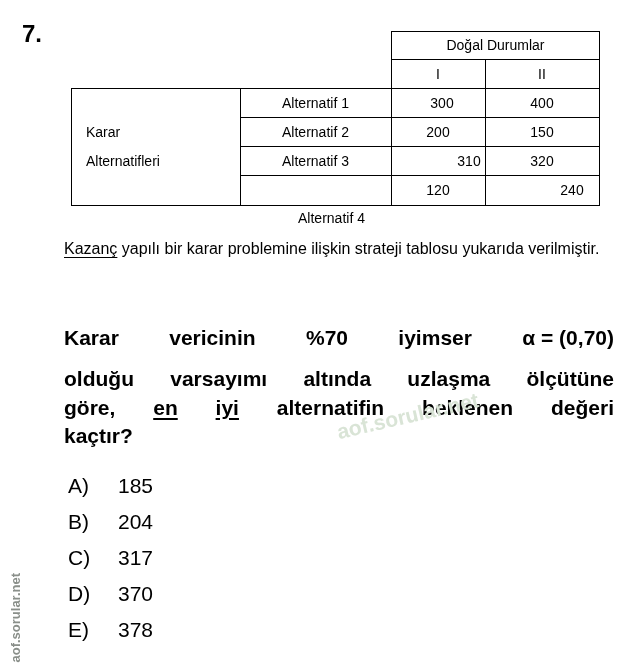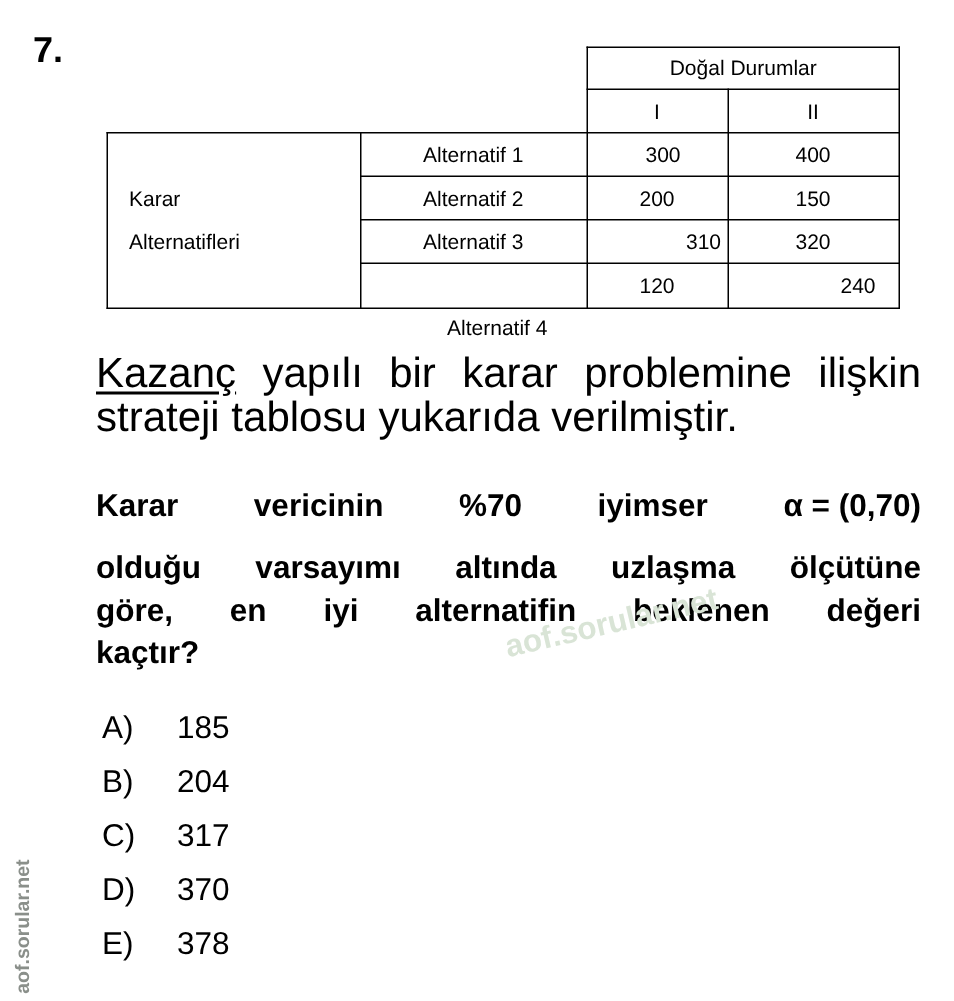--- a/index.html
+++ b/index.html
@@ -2,25 +2,25 @@
 <html><head>
 <meta charset="utf-8">
 <style>
   html, body { margin:0; padding:0; background:#ffffff; }
   body { width:636px; height:667px; position:relative; overflow:hidden;
          font-family:"Liberation Sans", sans-serif; color:#000; }
   .qnum { position:absolute; left:22px; top:20px; font-size:24px; font-weight:bold; }
   .grid-line { position:absolute; background:#000; }
   .cell { position:absolute; font-size:14px; display:flex; align-items:center; justify-content:center; white-space:nowrap; }
   .cell.left { justify-content:flex-start; }
-  .p1 { position:absolute; left:64px; top:234px; width:550px; font-size:28px; line-height:29px; text-align:justify; }
+  .p1 { position:absolute; left:64px; top:234px; width:550px; font-size:16px; line-height:29px; text-align:justify; }
   .p1 .u { text-decoration:underline; text-underline-offset:3px; }
   .q { position:absolute; left:64px; width:550px; font-size:21px; font-weight:bold; line-height:29px; text-align:justify; text-align-last:justify; }
   .q.last { text-align-last:left; }
-  .q .u { text-underline-offset:3px;margin-top:35px; }
+  .q .u { text-decoration:underline; text-underline-offset:3px;margin-top:35px; }
   .opt { position:absolute; left:68px; font-size:21px; display:flex; }
   .opt .lbl { width:50px; }
   .wm1 { position:absolute; left:340px; top:420px; font-size:21px; font-weight:bold; color:#d9e4d6; transform:rotate(-13deg); transform-origin:left bottom; }
   .wm2 { position:absolute; left:-40px; top:600px; font-size:13px; font-weight:bold; color:#8a8f8a; transform:rotate(-90deg); transform-origin:center; width:110px; }
 </style>
 </head>
 <body>
 
 <div class="qnum">7.</div>
 

